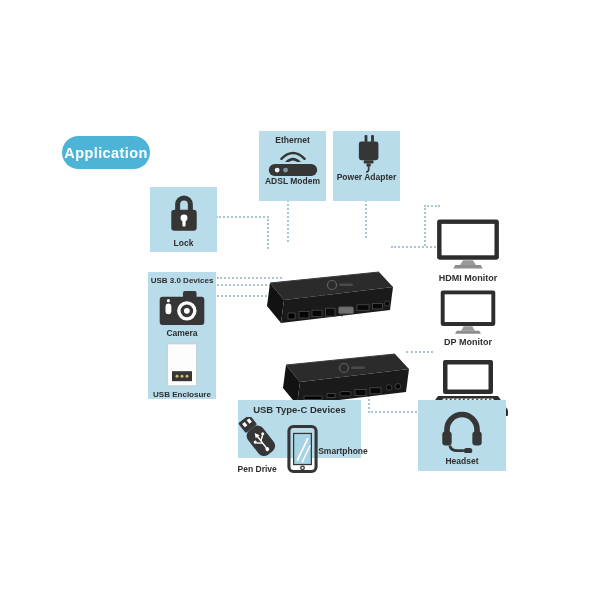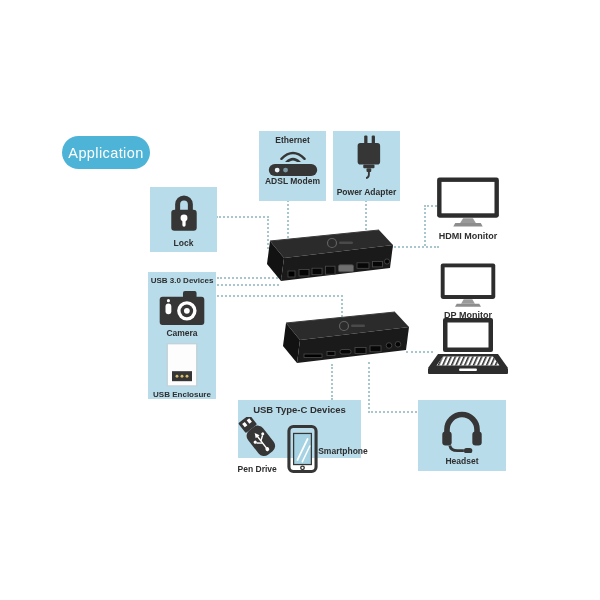--- a/index.html
+++ b/index.html
@@ -6,32 +6,32 @@
     --pill_bg:#4db4d7; --box_bg:#b9dcea; --icon_dark:#363636;
     --label_dark:#2e2e2e; --dash:#a7c6cd; --pill_text:#ffffff;
   }
   *{margin:0;padding:0;box-sizing:border-box;}
   body{background:#fff;font-family:"Liberation Sans",sans-serif;}
   #canvas{position:relative;width:600px;height:600px;background:#ffffff;overflow:hidden;}
 
   .pill{
     position:absolute;left:62px;top:136px;width:88px;height:33px;border-radius:17px;
     background:var(--pill_bg);color:var(--pill_text);display:flex;align-items:center;justify-content:center;
-    font-size:14.5px;font-weight:400;letter-spacing:.4px;
+    font-size:14.5px;font-weight:700;letter-spacing:.4px;
   }
 
   .node{position:absolute;background:var(--box_bg);display:flex;flex-direction:column;align-items:center;}
   .lbl{font-size:8.5px;font-weight:bold;color:var(--label_dark);white-space:nowrap;line-height:1;}
   .hdr{font-size:8.5px;font-weight:bold;color:var(--label_dark);white-space:nowrap;line-height:1;}
 
   .hline{position:absolute;height:0;border-top:2px dotted var(--dash);z-index:1;}
   .vline{position:absolute;width:0;border-left:2px dotted var(--dash);z-index:1;}
   .node,.free{z-index:2;}
 
-  .free{position:absolute;display:flex;flex-direction:column;align-items:center;}
+  .free{position:absolute;display:flex;flex-direction:column;align-items:center;margin-top:42px;}
   svg{display:block;}
 </style>
 </head>
 <body>
 
 <div id="canvas">
 
   <div class="hline" style="left:216px;top:216px;width:53px"></div>
   <div class="vline" style="left:267px;top:216px;height:33px"></div>
   <div class="vline" style="left:287px;top:200px;height:42px"></div>
@@ -78,34 +78,34 @@
 
   <div class="node" style="left:333px;top:131px;width:67px;height:70px">
     <svg width="30" height="44" viewBox="0 0 32 46" style="margin-top:4px">
       <rect x="13" y="0" width="3.5" height="9" rx="1.2" fill="var(--icon_dark)"></rect>
       <rect x="21" y="0" width="3.5" height="9" rx="1.2" fill="var(--icon_dark)"></rect>
       <rect x="6" y="8" width="24" height="23" rx="3" fill="var(--icon_dark)"></rect>
       <rect x="12" y="31" width="12" height="4" rx="1" fill="var(--icon_dark)"></rect>
       <rect x="15.5" y="35" width="5" height="4" rx="1" fill="var(--icon_dark)"></rect>
       <path d="M18 39 v3 q0 3 -3 3.5" fill="none" stroke="var(--icon_dark)" stroke-width="2"></path>
     </svg>
-    <div class="lbl" style="margin-top:auto;margin-bottom:5px">Power Adapter</div>
+    <div class="lbl" style="margin-top:auto;margin-bottom:20px">Power Adapter</div>
   </div>
 
   <div class="free" style="left:435px;top:177px;width:66px">
     <svg width="64" height="51" viewBox="0 0 64 52">
       <rect x="0.5" y="0.5" width="63" height="41" rx="2.5" fill="#2d2d2d"></rect>
       <rect x="5" y="5" width="54" height="32" fill="#fff"></rect>
       <polygon points="27,42 37,42 40,47 24,47" fill="#9a9a9a"></polygon>
       <polygon points="19,47 45,47 47,50.5 17,50.5" fill="#8d8d8d"></polygon>
     </svg>
     <div class="lbl" style="margin-top:4px;font-size:9px">HDMI Monitor</div>
   </div>
 
-  <div class="free" style="left:435px;top:263px;width:66px">
+  <div class="free" style="left:435px;top:248px;width:66px">
     <svg width="64" height="45" viewBox="0 0 64 52">
       <rect x="0.5" y="0.5" width="63" height="41" rx="2.5" fill="#2d2d2d"></rect>
       <rect x="5" y="5" width="54" height="32" fill="#fff"></rect>
       <polygon points="27,42 37,42 40,47 24,47" fill="#9a9a9a"></polygon>
       <polygon points="19,47 45,47 47,50.5 17,50.5" fill="#8d8d8d"></polygon>
     </svg>
     <div class="lbl" style="margin-top:3px;font-size:9px">DP Monitor</div>
   </div>
 
   <div class="free" style="left:250px;top:226px">

